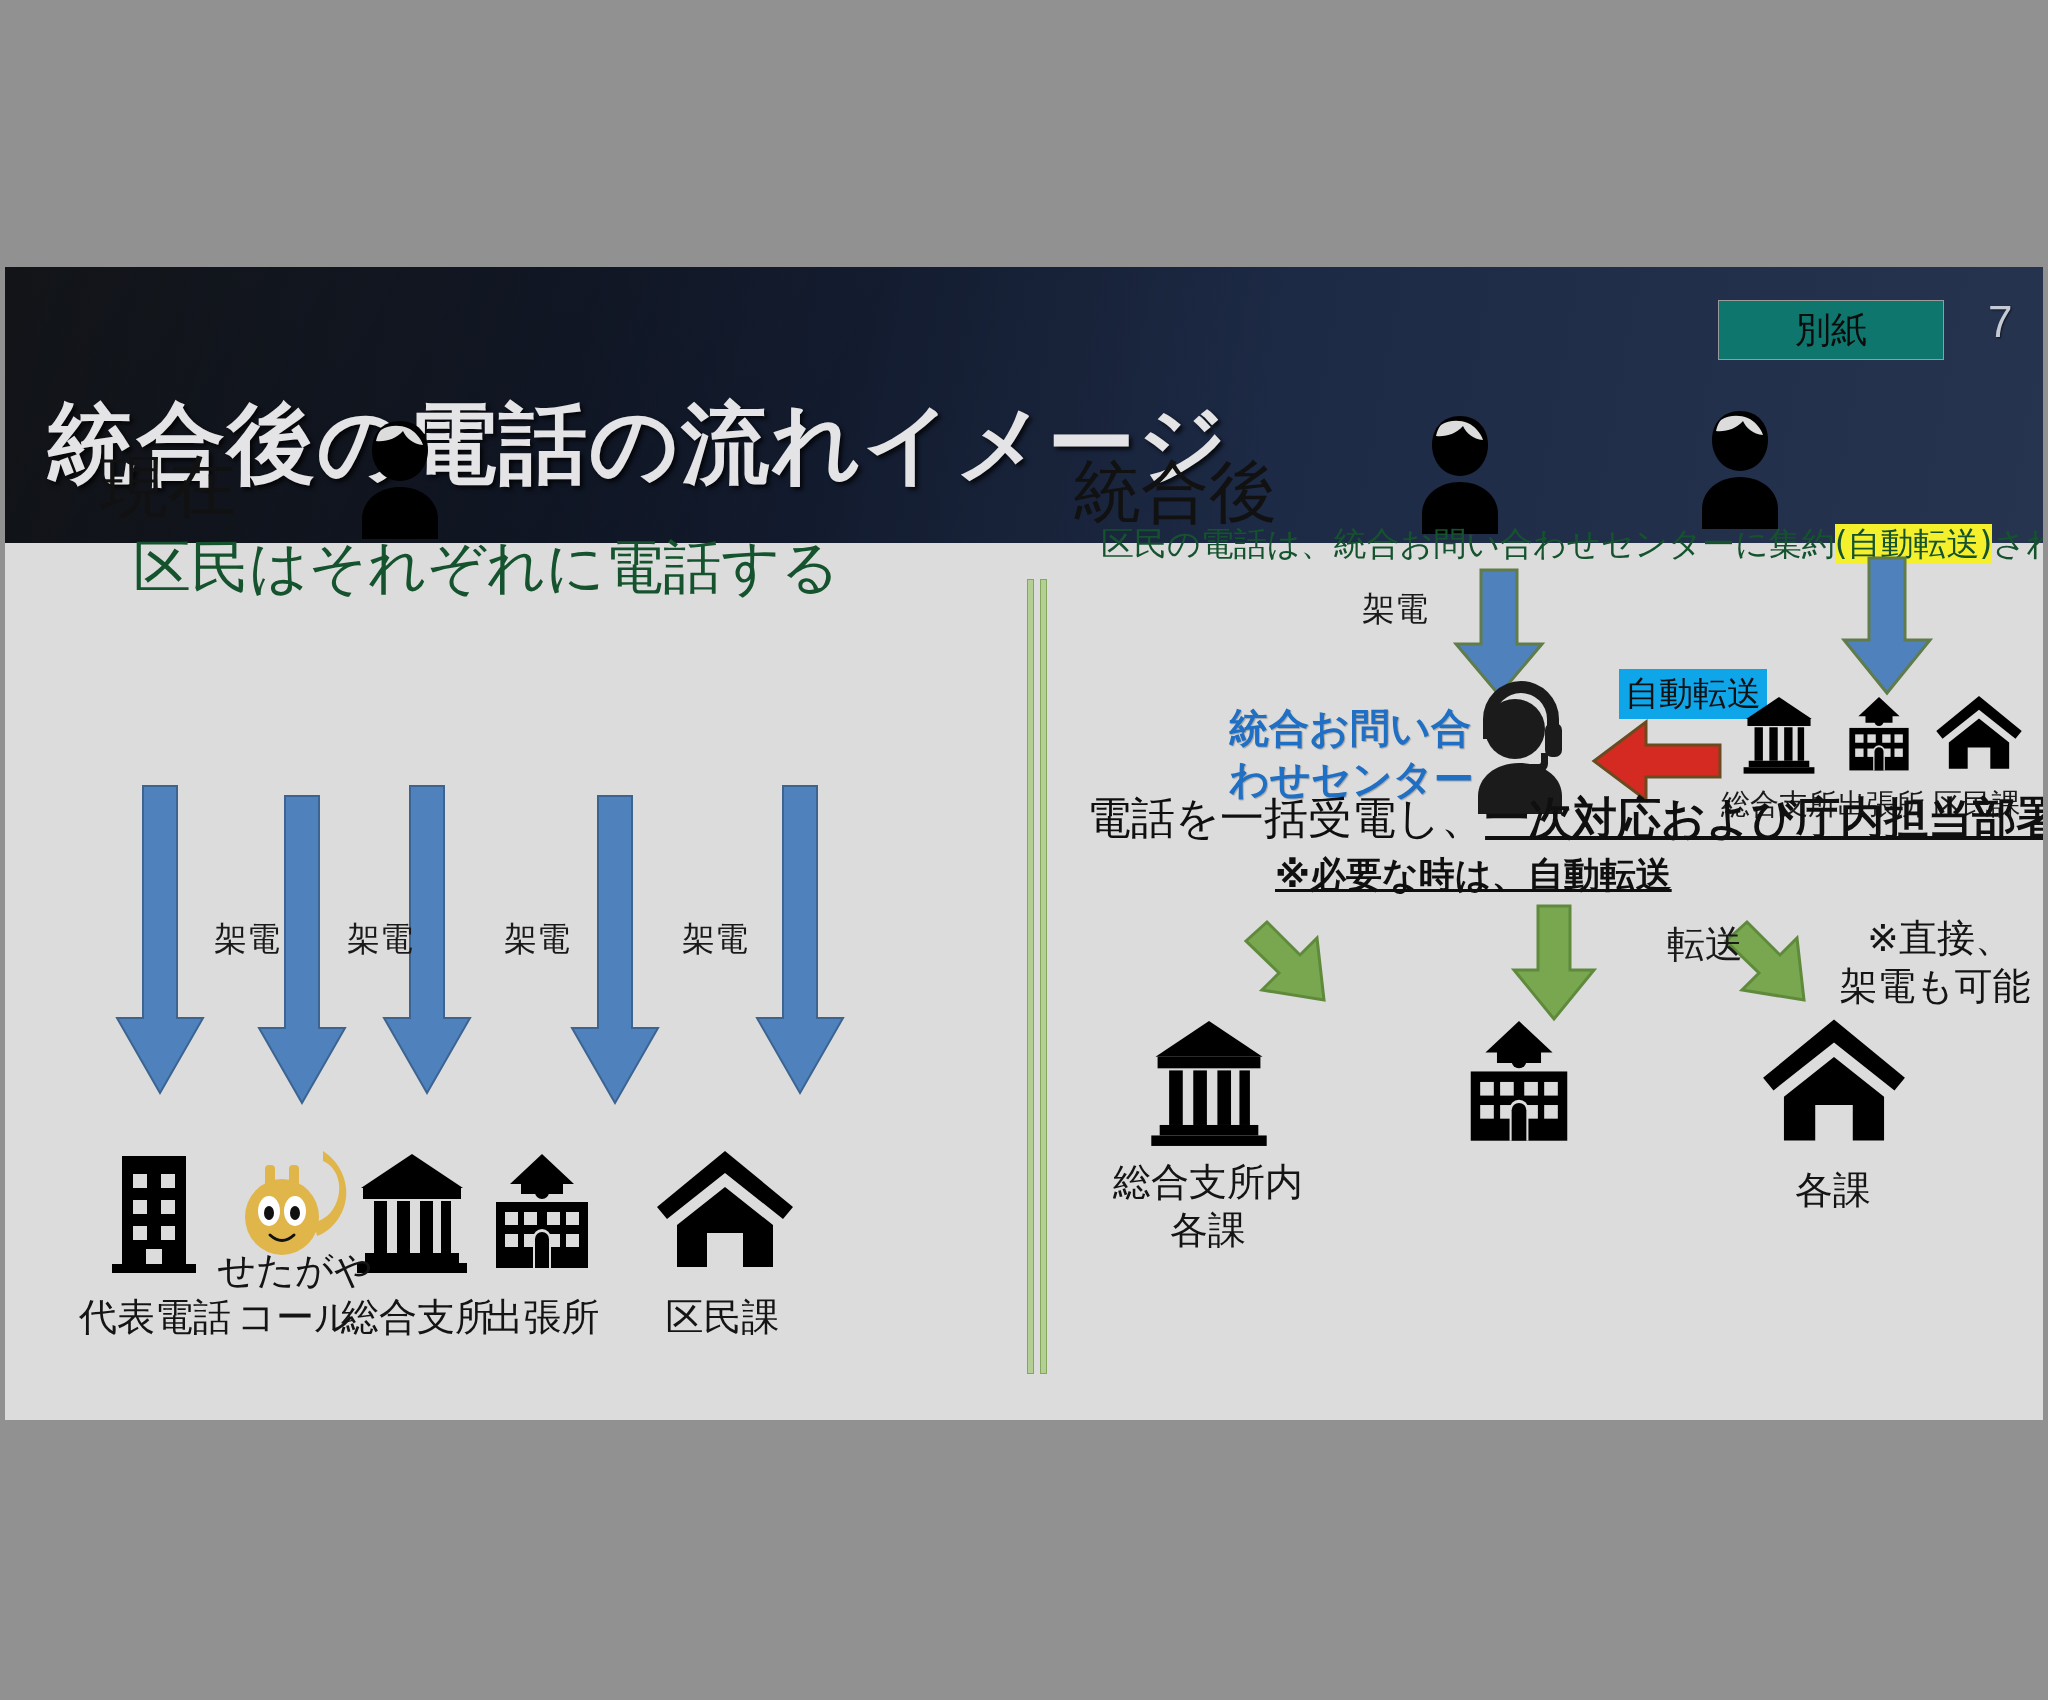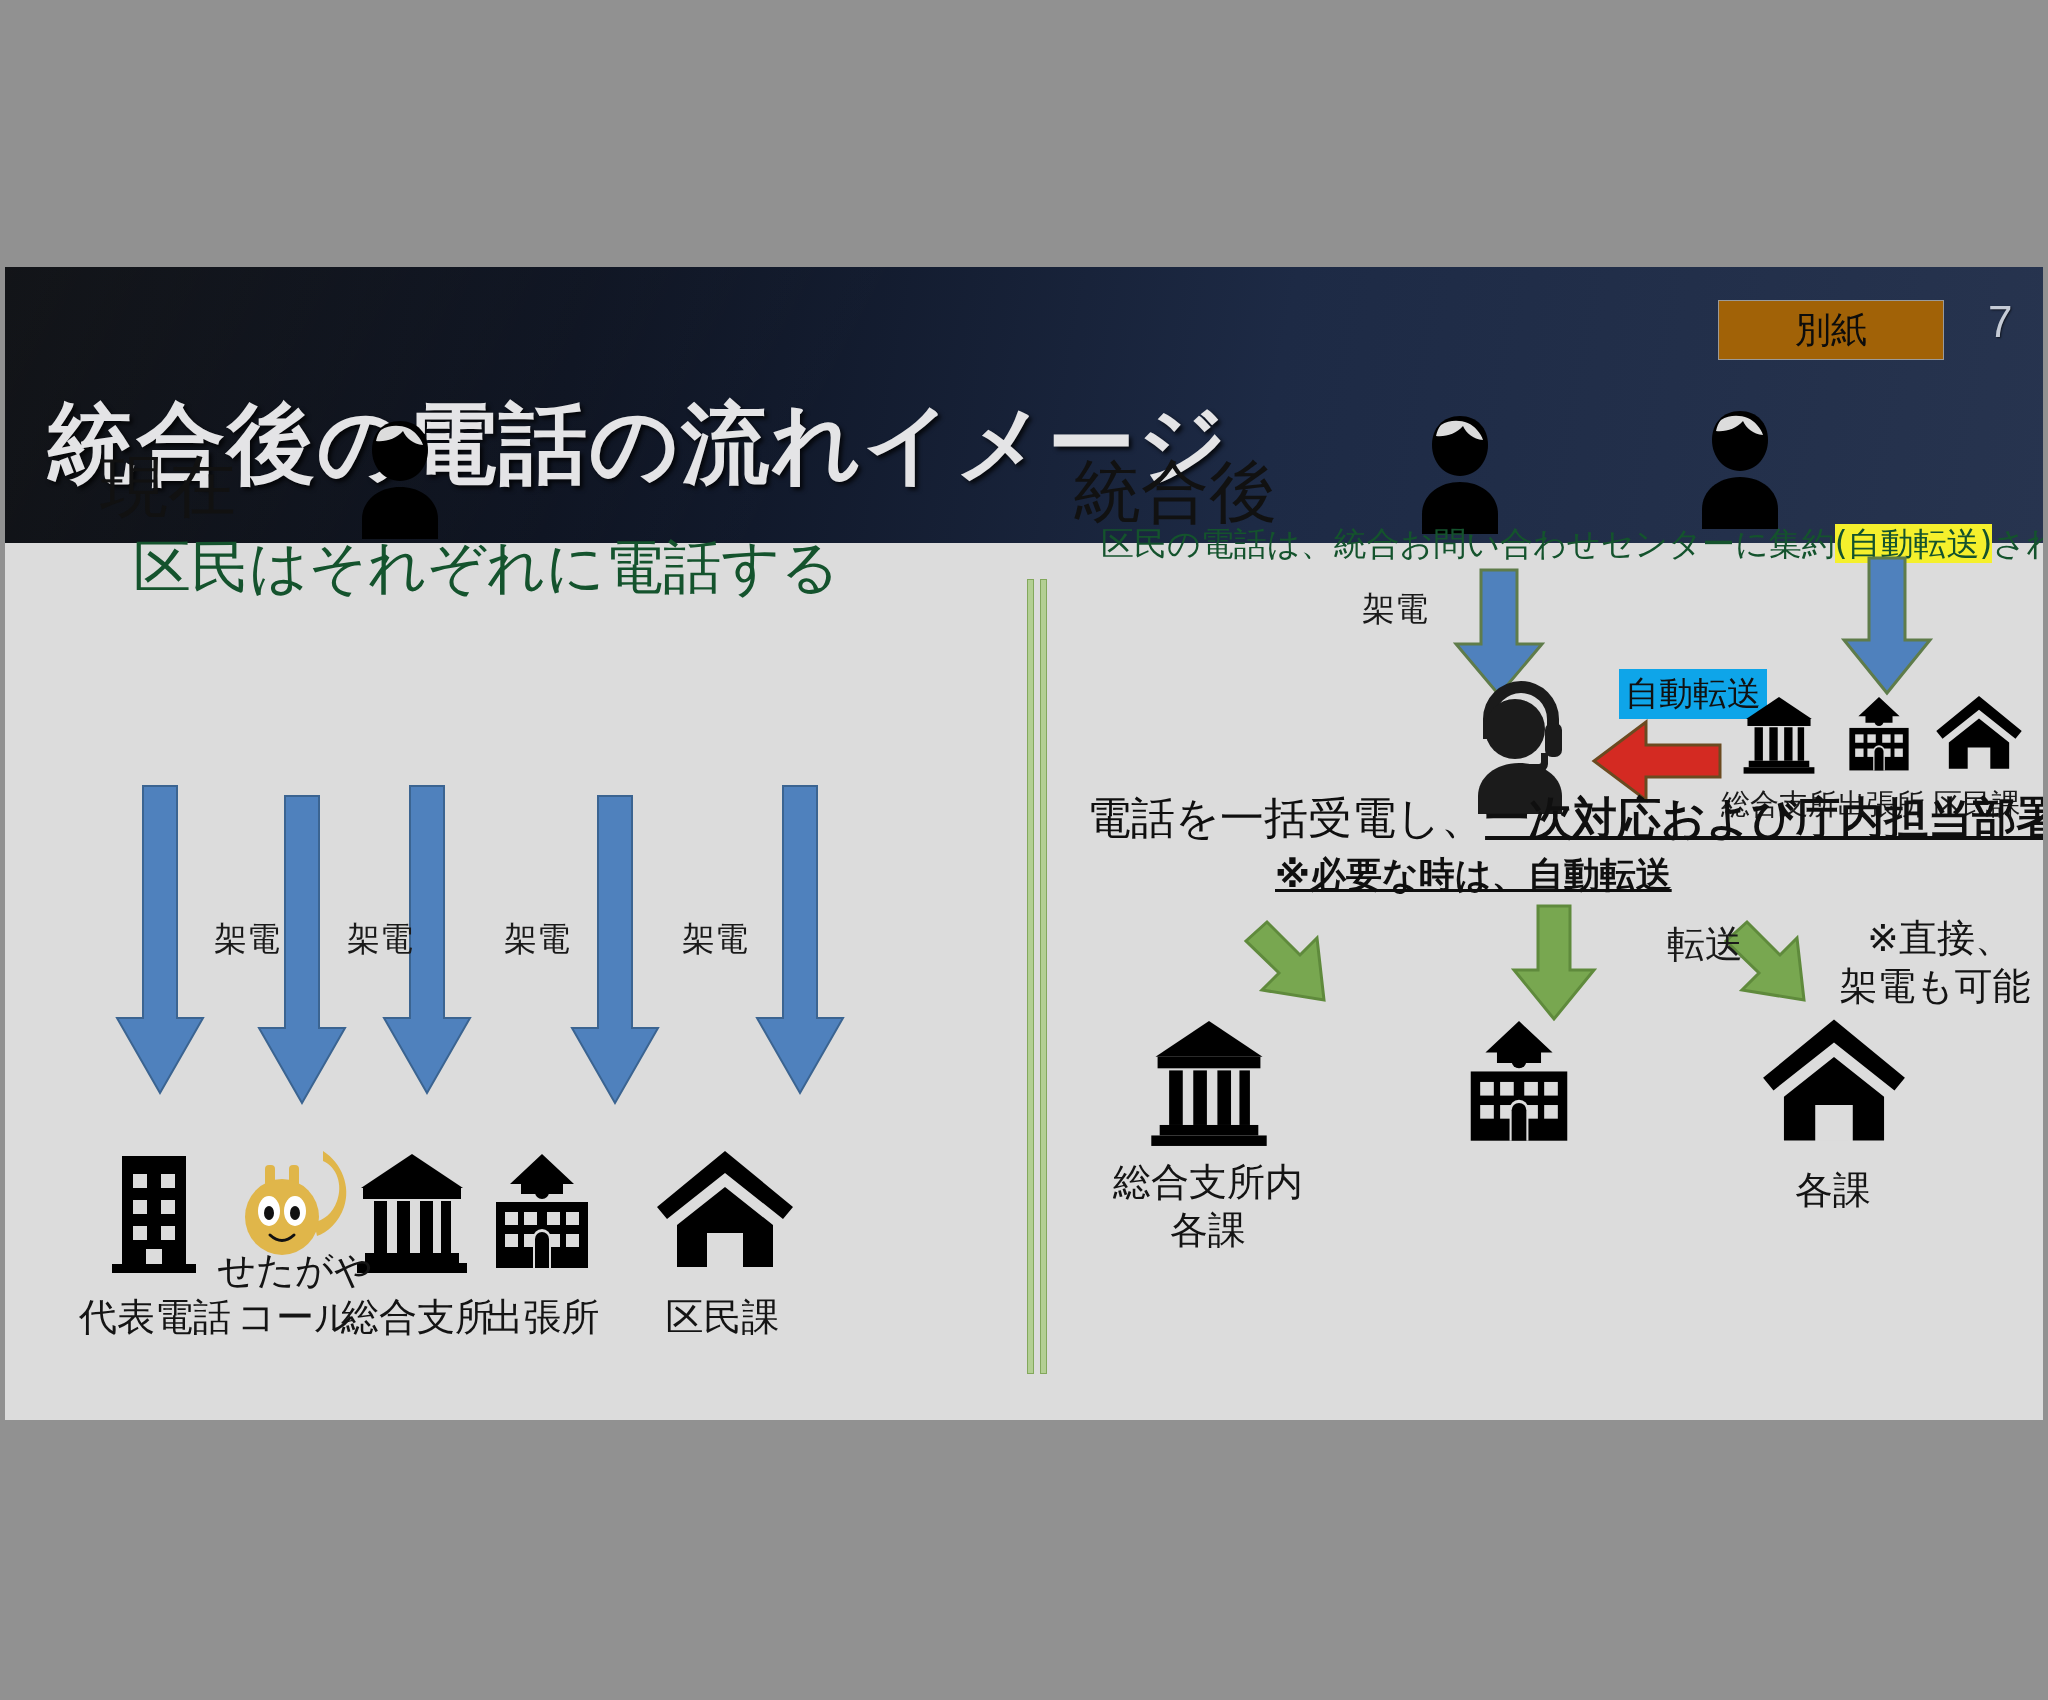--- a/index.html
+++ b/index.html
@@ -31,21 +31,21 @@
     font-weight:700;
     letter-spacing:2px;
     color:#e4e4e6;
     text-shadow:3px 3px 4px rgba(0,0,0,0.75);
     white-space:nowrap;
   }
   .badge{
     position:absolute;
     left:1718px; top:300px;
     width:224px; height:58px;
-    background:#a16207;
+    background:#0f766e;
     border:1px solid #9a9a9a;
     display:flex; align-items:center; justify-content:center;
     font-size:36px; color:#0c0c0c; font-weight:400;
   }
   .pageno{
     position:absolute;
     left:1988px; top:297px;
     font-size:44px; color:#c5cbd6;
     text-shadow:1px 1px 2px rgba(0,0,0,.6);
   }
@@ -247,20 +247,24 @@
     <svg width="92" height="132" viewBox="0 0 92 132">
         <path fill="#4f81bd" stroke="#5f7c4a" stroke-width="3" d="M28 3h36v74h25L46 128 3 77h25z"></path>
       </svg>
   </div>
   <div class="arrow" style="left:1836px; top:288px;">
     <svg width="92" height="142" viewBox="0 0 92 142">
         <path fill="#4f81bd" stroke="#5f7c4a" stroke-width="3" d="M28 3h36v82h25L46 138 3 85h25z"></path>
       </svg>
   </div>
 
+  <div style="position:absolute; left:1224px; top:436px; font-size:40px; font-weight:700; color:#1f6fc4; line-height:1.28; white-space:nowrap; text-shadow:1px 1px 1px rgba(0,0,0,.25);" class="jp">
+    <div>統合お問い合 </div>
+    <div>わせセンター</div>
+  </div>
 
   <div class="arrow" style="left:1448px; top:400px;">
     <svg width="135" height="150" viewBox="0 0 135 150">
       <path d="M30 52a38 38 0 0 1 76 0v20h-12V52a26 26 0 0 0-52 0v20H30z" fill="#1b1b1b"></path>
       <rect x="92" y="56" width="17" height="34" rx="7" fill="#1b1b1b"></rect>
       <path d="M95 86v11a9 9 0 0 1-9 9H66v-9h20a2 2 0 0 0 2-2V86z" fill="#1b1b1b"></path>
       <circle cx="62" cy="62" r="30" fill="#1b1b1b"></circle>
       <path d="M66 96c-24 0-41 15-41 33v18h84v-18c0-18-17-33-43-33z" fill="#1b1b1b"></path>
     </svg>
   </div>

